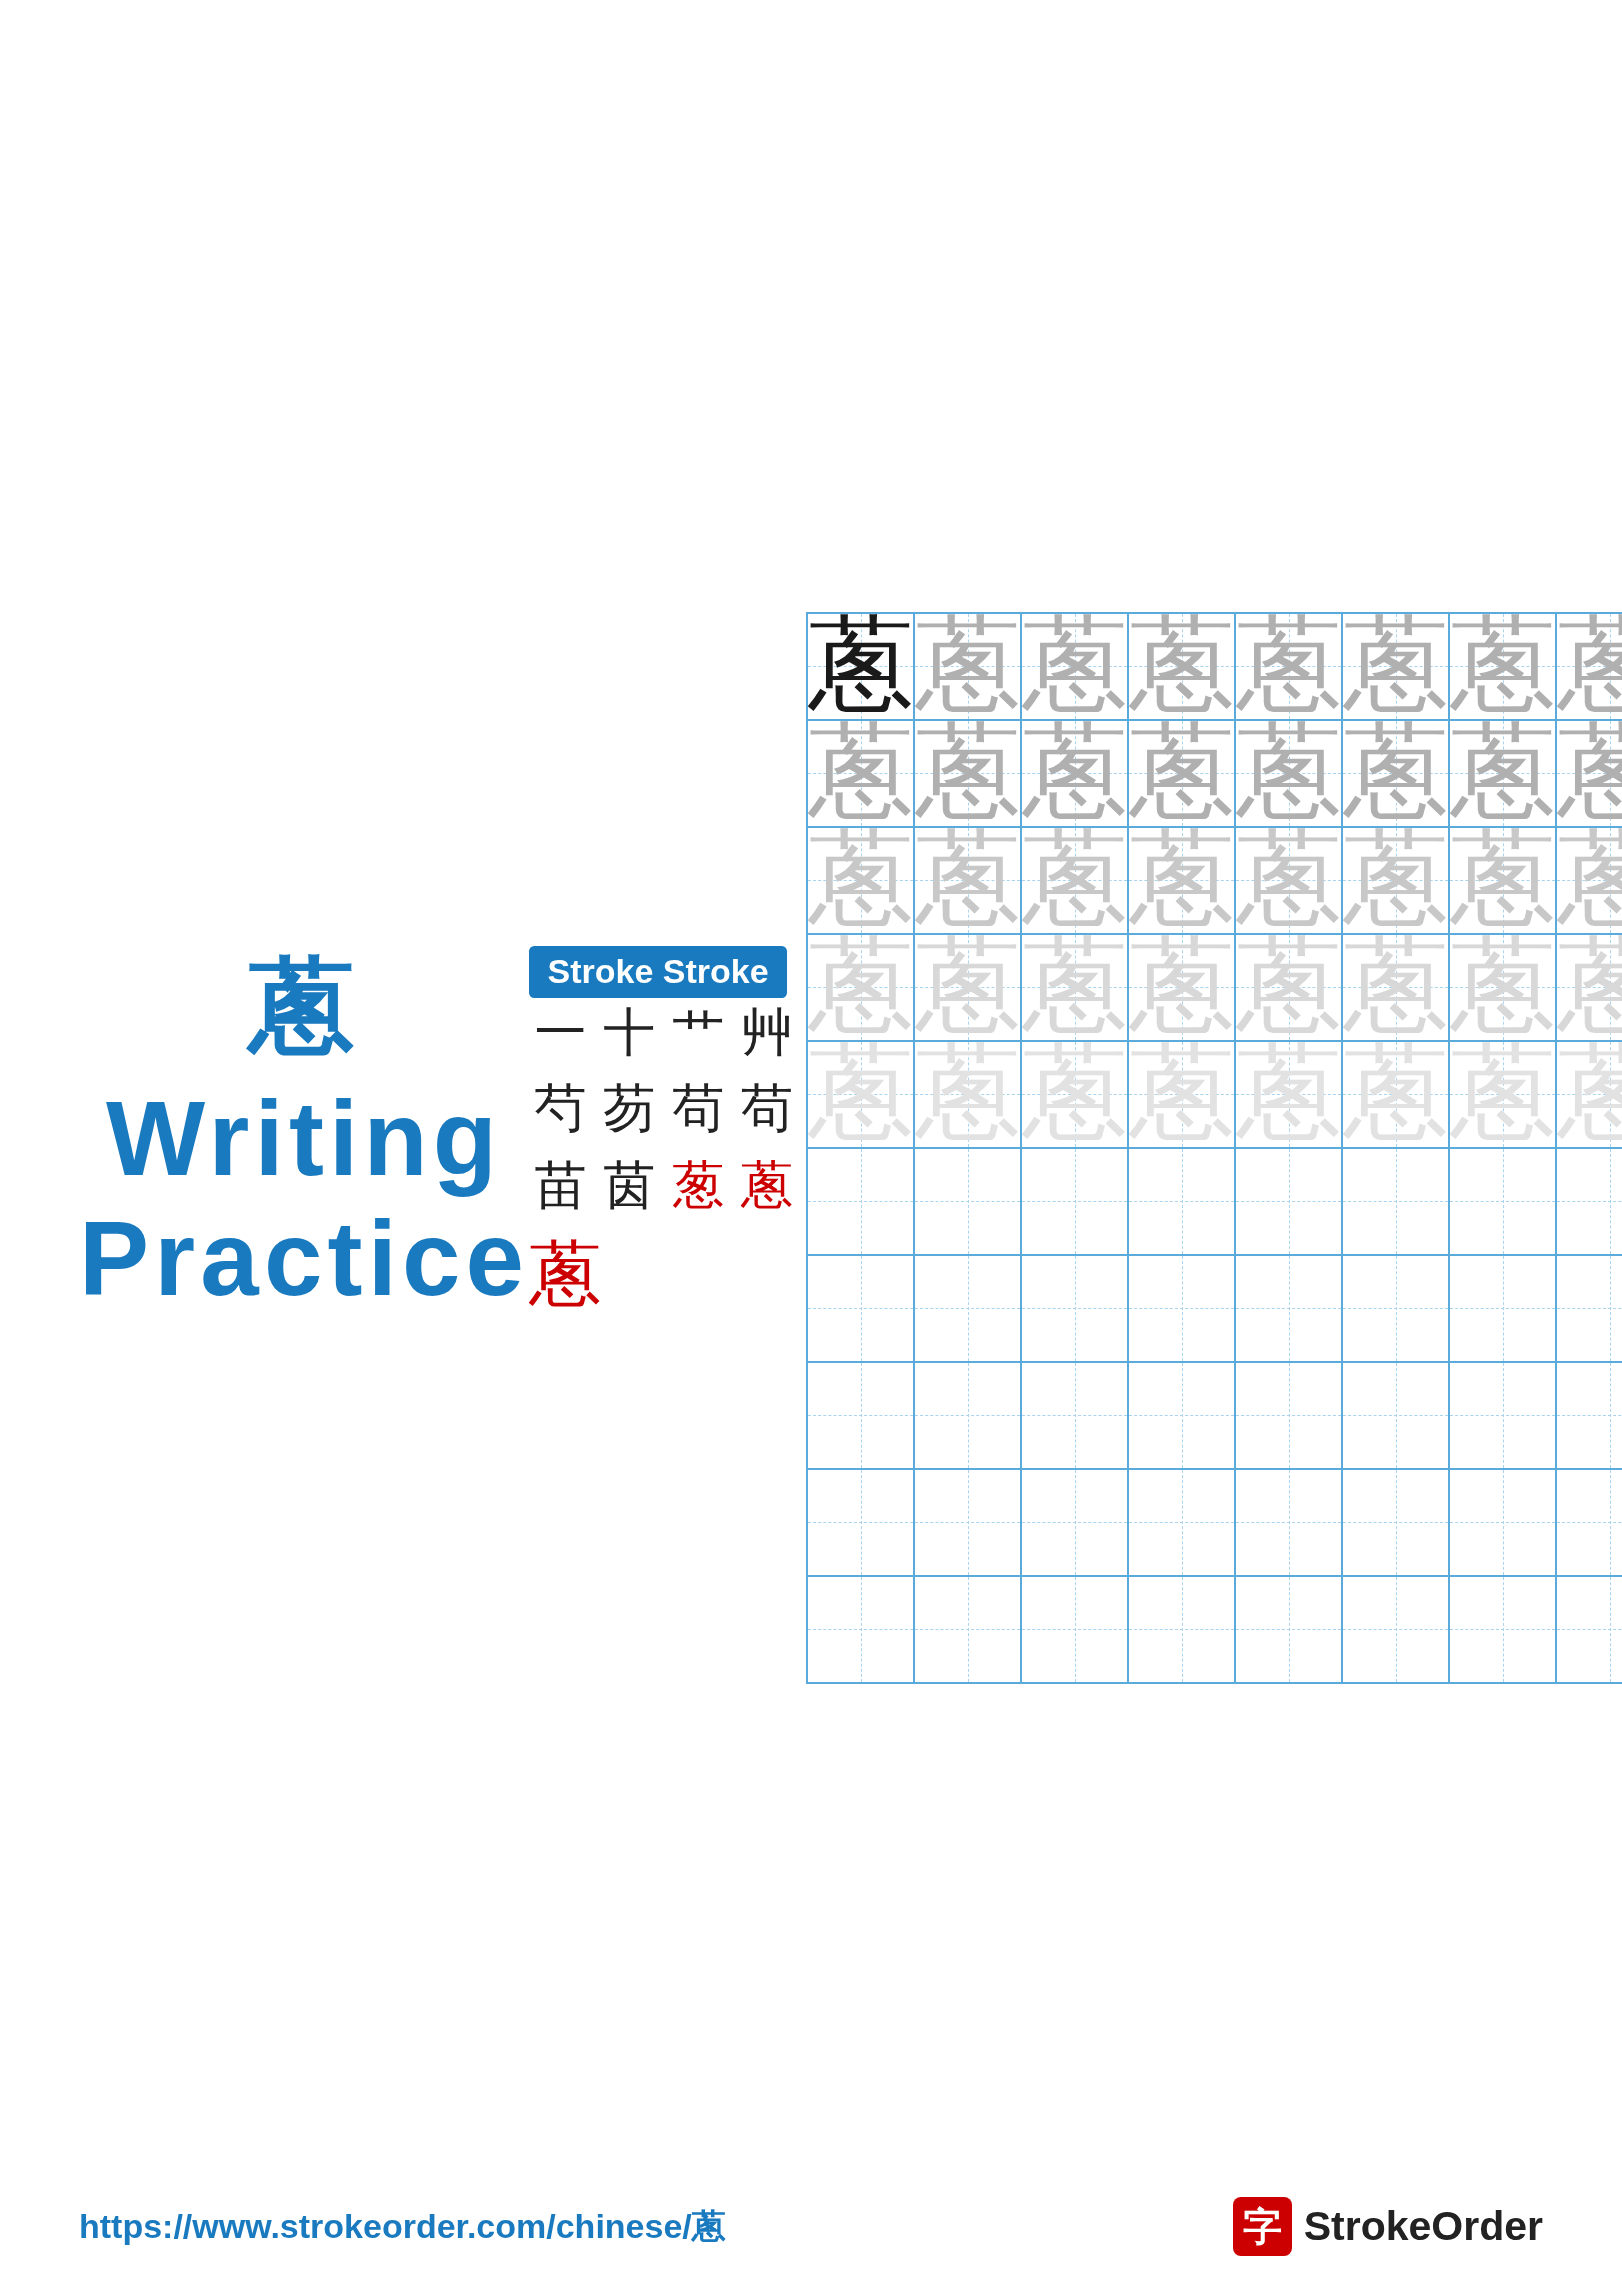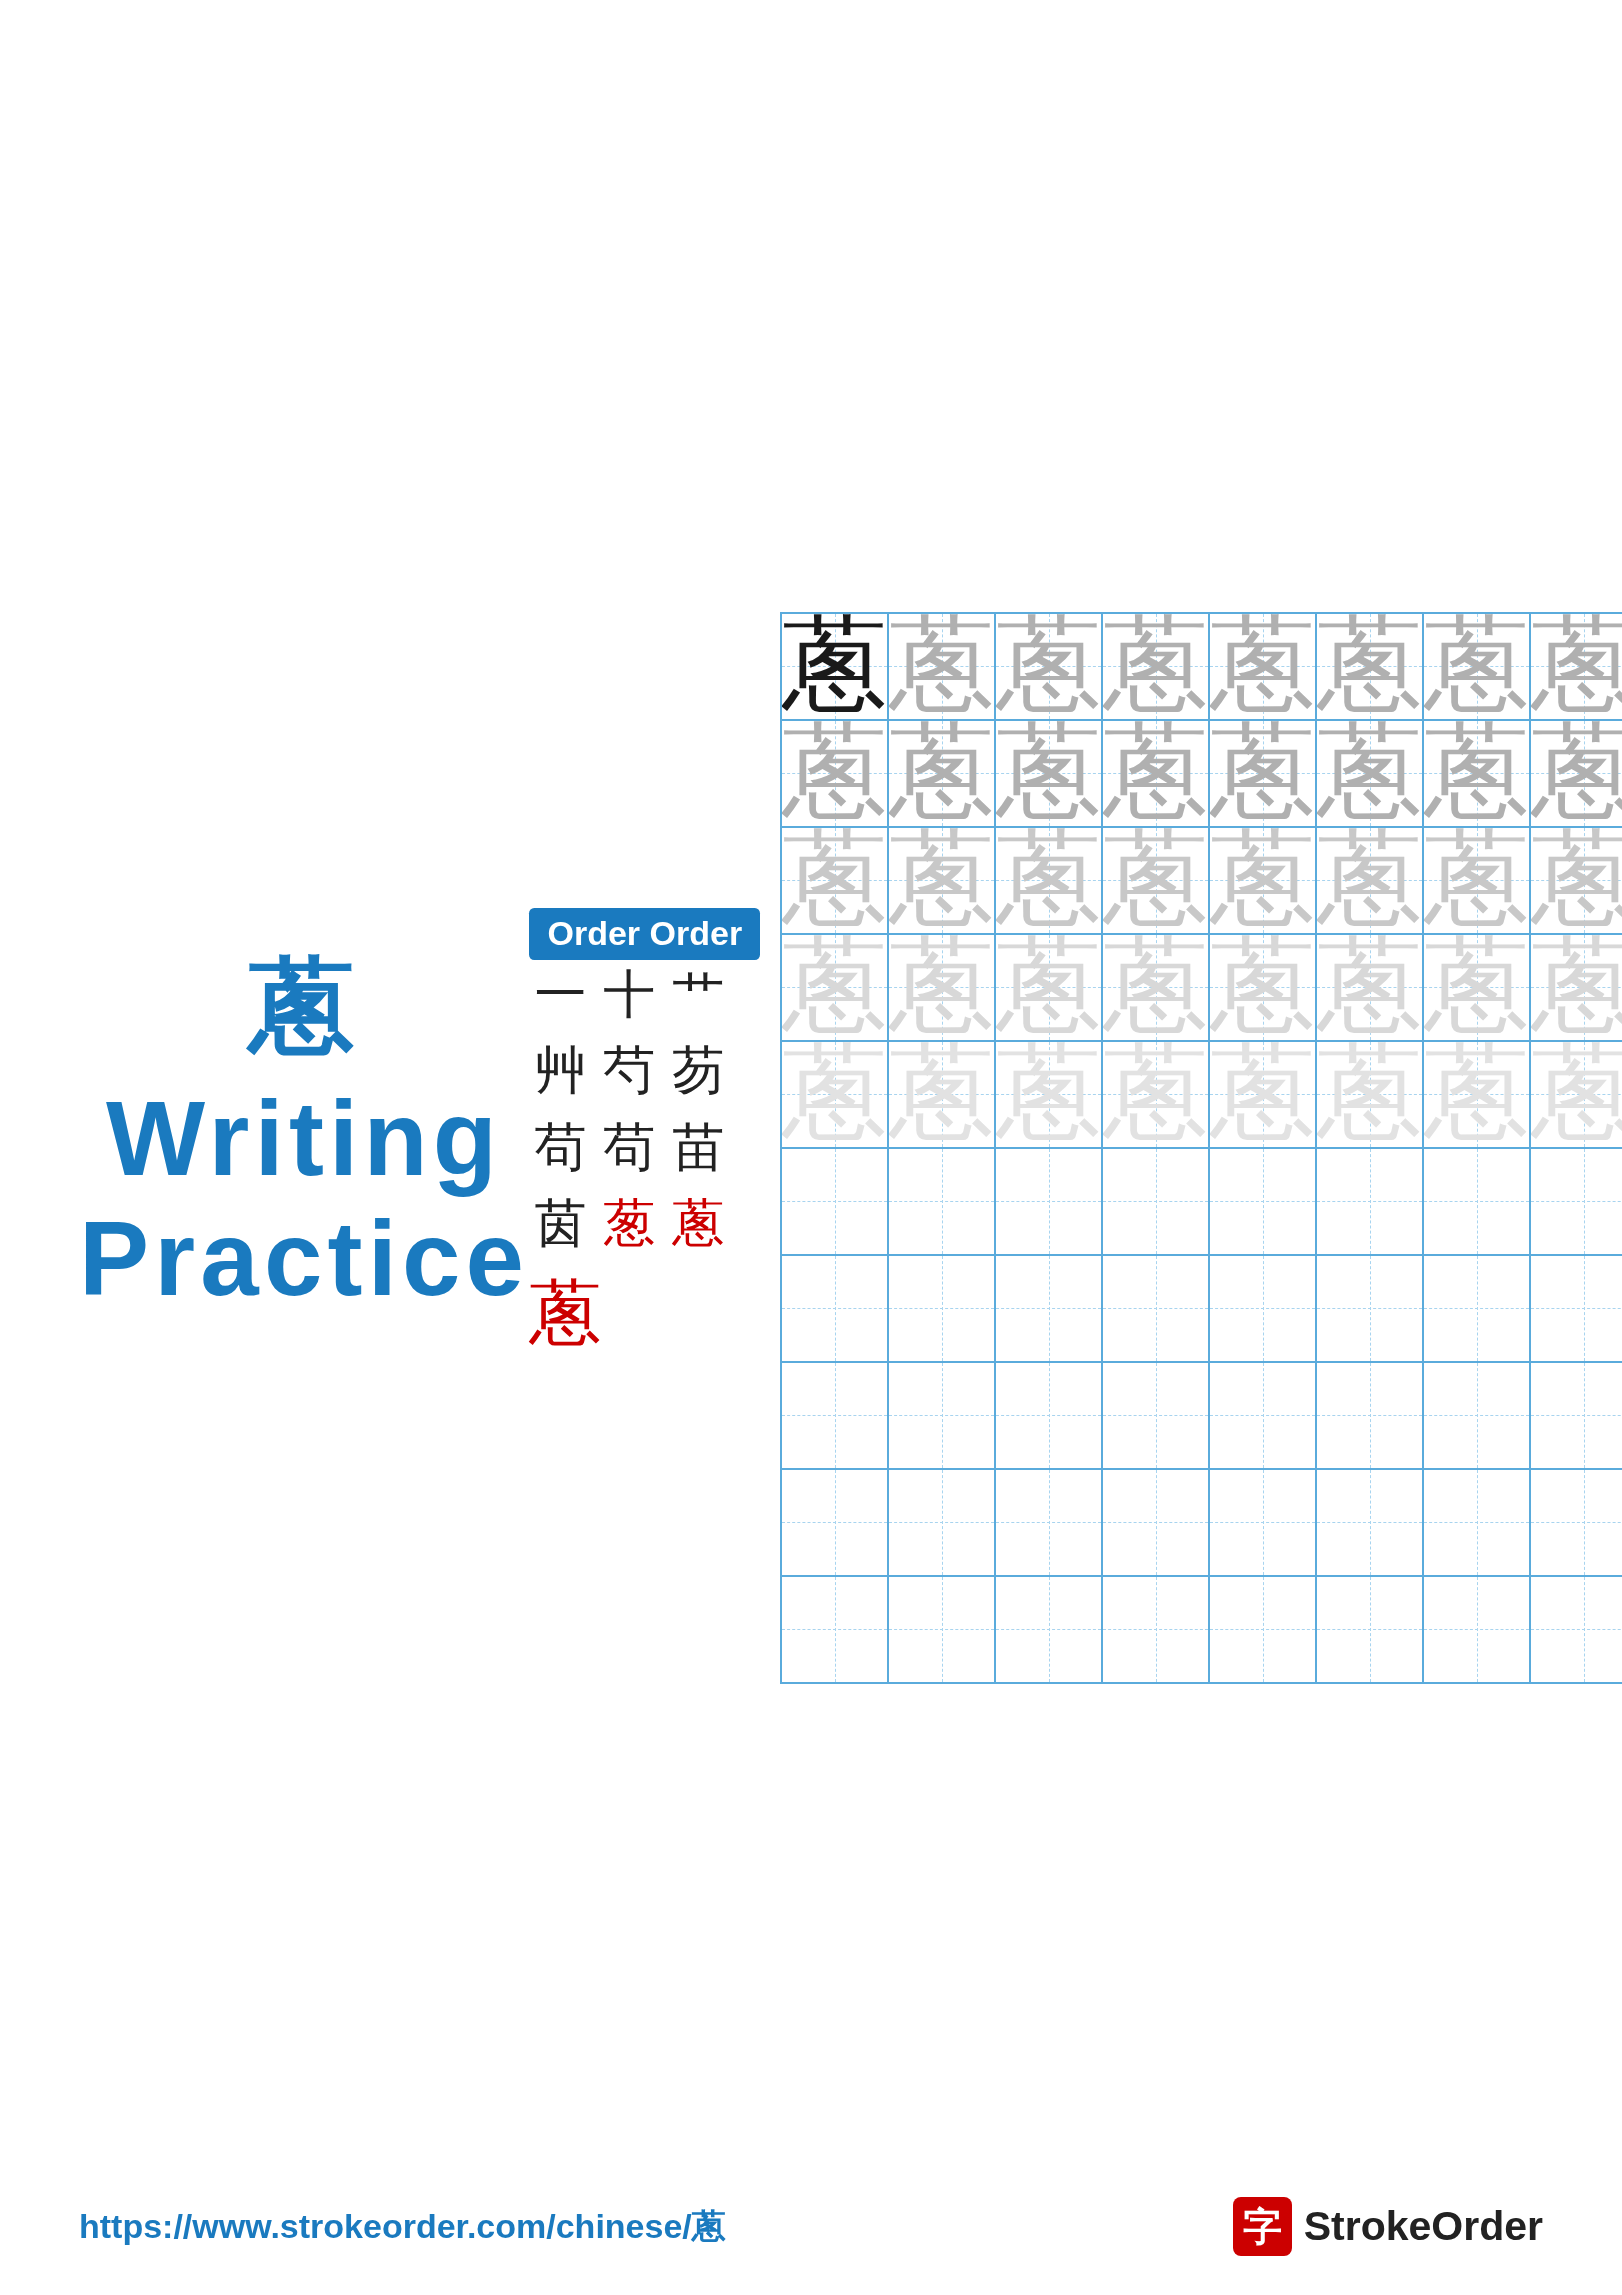--- a/index.html
+++ b/index.html
@@ -192,21 +192,21 @@
   </style>
 </head>
 <body>
 
 <div class="page">
 
   <h1 class="title">蔥 Writing Practice</h1>
 
   <div class="stroke-order-section">
     <div class="stroke-order-row">
-      <span class="stroke-order-badge">Order Order</span>
+      <span class="stroke-order-badge">Stroke Stroke</span>
       <div class="stroke-sequence">
         <span class="stroke-char">一</span>
         <span class="stroke-char">十</span>
         <span class="stroke-char">艹</span>
         <span class="stroke-char">艸</span>
         <span class="stroke-char">芍</span>
         <span class="stroke-char">芴</span>
         <span class="stroke-char">苟</span>
         <span class="stroke-char">苟</span>
         <span class="stroke-char">苗</span>

